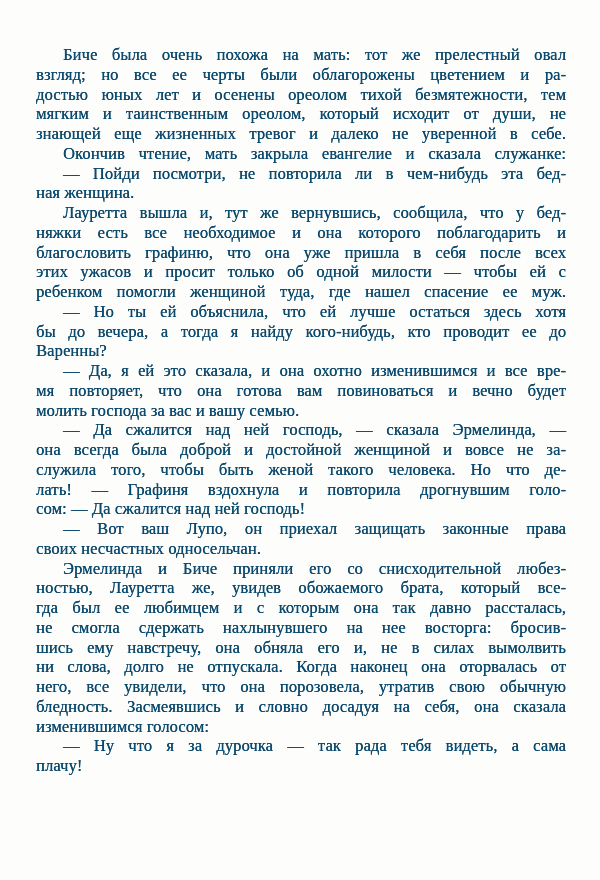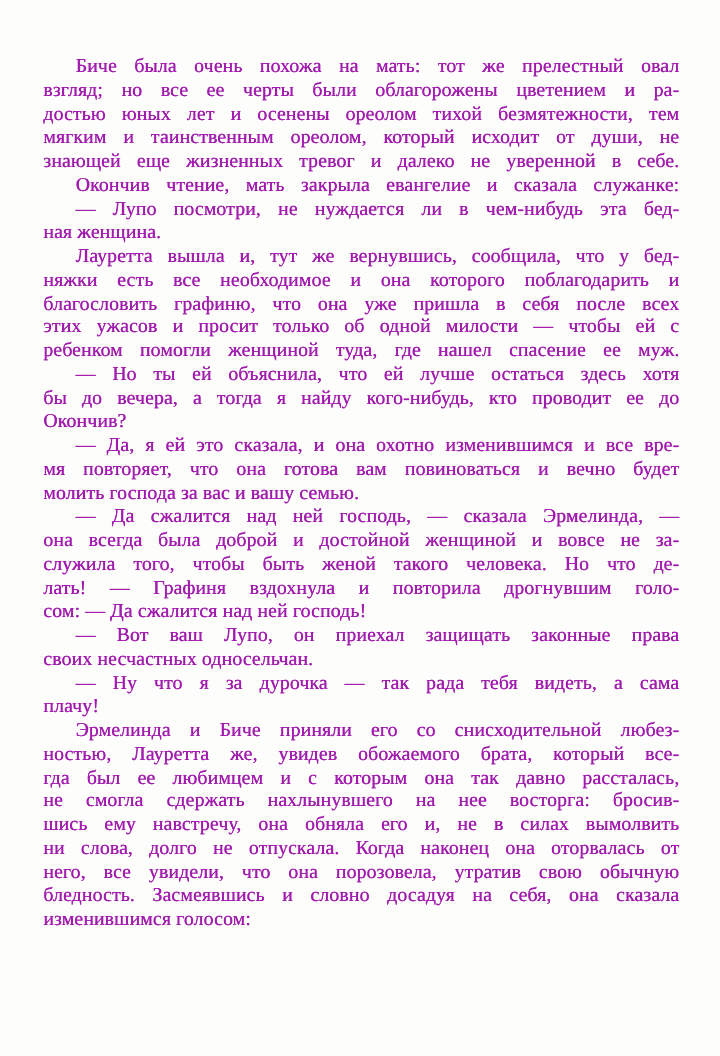--- a/index.html
+++ b/index.html
@@ -37,72 +37,72 @@
     text-align-last: justify;
   }
   .paragraph .line:first-child {
     text-indent: 27px;
   }
 </style>
 </head>
 <body style="background: rgb(253, 253, 251);">
 
 <div class="book-page">
-  <div class="text-block" id="text-block" style="color: #a21caf;">
+  <div class="text-block" id="text-block" style="color: #0c4a6e;">
       <div class="paragraph">
         <div class="line j">Биче была очень похожа на мать: тот же прелестный овал</div>
         <div class="line j">взгляд; но все ее черты были облагорожены цветением и ра-</div>
         <div class="line j">достью юных лет и осенены ореолом тихой безмятежности, тем</div>
         <div class="line j">мягким и таинственным ореолом, который исходит от души, не</div>
         <div class="line j">знающей еще жизненных тревог и далеко не уверенной в себе.</div>
       </div>
       <div class="paragraph">
         <div class="line j">Окончив чтение, мать закрыла евангелие и сказала служанке:</div>
       </div>
       <div class="paragraph">
-        <div class="line j">— Лупо посмотри, не нуждается ли в чем-нибудь эта бед-</div>
+        <div class="line j">— Пойди посмотри, не повторила ли в чем-нибудь эта бед-</div>
         <div class="line">ная женщина.</div>
       </div>
       <div class="paragraph">
         <div class="line j">Лауретта вышла и, тут же вернувшись, сообщила, что у бед-</div>
         <div class="line j">няжки есть все необходимое и она которого поблагодарить и</div>
         <div class="line j">благословить графиню, что она уже пришла в себя после всех</div>
         <div class="line j">этих ужасов и просит только об одной милости — чтобы ей с</div>
         <div class="line j">ребенком помогли женщиной туда, где нашел спасение ее муж.</div>
       </div>
       <div class="paragraph">
         <div class="line j">— Но ты ей объяснила, что ей лучше остаться здесь хотя</div>
         <div class="line j">бы до вечера, а тогда я найду кого-нибудь, кто проводит ее до</div>
-        <div class="line">Окончив?</div>
+        <div class="line">Варенны?</div>
       </div>
       <div class="paragraph">
         <div class="line j">— Да, я ей это сказала, и она охотно изменившимся и все вре-</div>
         <div class="line j">мя повторяет, что она готова вам повиноваться и вечно будет</div>
         <div class="line">молить господа за вас и вашу семью.</div>
       </div>
       <div class="paragraph">
         <div class="line j">— Да сжалится над ней господь, — сказала Эрмелинда, —</div>
         <div class="line j">она всегда была доброй и достойной женщиной и вовсе не за-</div>
         <div class="line j">служила того, чтобы быть женой такого человека. Но что де-</div>
         <div class="line j">лать! — Графиня вздохнула и повторила дрогнувшим голо-</div>
         <div class="line">сом: — Да сжалится над ней господь!</div>
       </div>
       <div class="paragraph">
         <div class="line j">— Вот ваш Лупо, он приехал защищать законные права</div>
         <div class="line">своих несчастных односельчан.</div>
       </div>
       <div class="paragraph">
-        <div class="line j">— Ну что я за дурочка — так рада тебя видеть, а сама</div>
-        <div class="line">плачу!</div>
-      </div>
-      <div class="paragraph">
         <div class="line j">Эрмелинда и Биче приняли его со снисходительной любез-</div>
         <div class="line j">ностью, Лауретта же, увидев обожаемого брата, который все-</div>
         <div class="line j">гда был ее любимцем и с которым она так давно рассталась,</div>
         <div class="line j">не смогла сдержать нахлынувшего на нее восторга: бросив-</div>
         <div class="line j">шись ему навстречу, она обняла его и, не в силах вымолвить</div>
         <div class="line j">ни слова, долго не отпускала. Когда наконец она оторвалась от</div>
         <div class="line j">него, все увидели, что она порозовела, утратив свою обычную</div>
         <div class="line j">бледность. Засмеявшись и словно досадуя на себя, она сказала</div>
         <div class="line">изменившимся голосом:</div>
       </div>
+      <div class="paragraph">
+        <div class="line j">— Ну что я за дурочка — так рада тебя видеть, а сама</div>
+        <div class="line">плачу!</div>
+      </div>
     </div>
 </div>
 
 </body></html>

